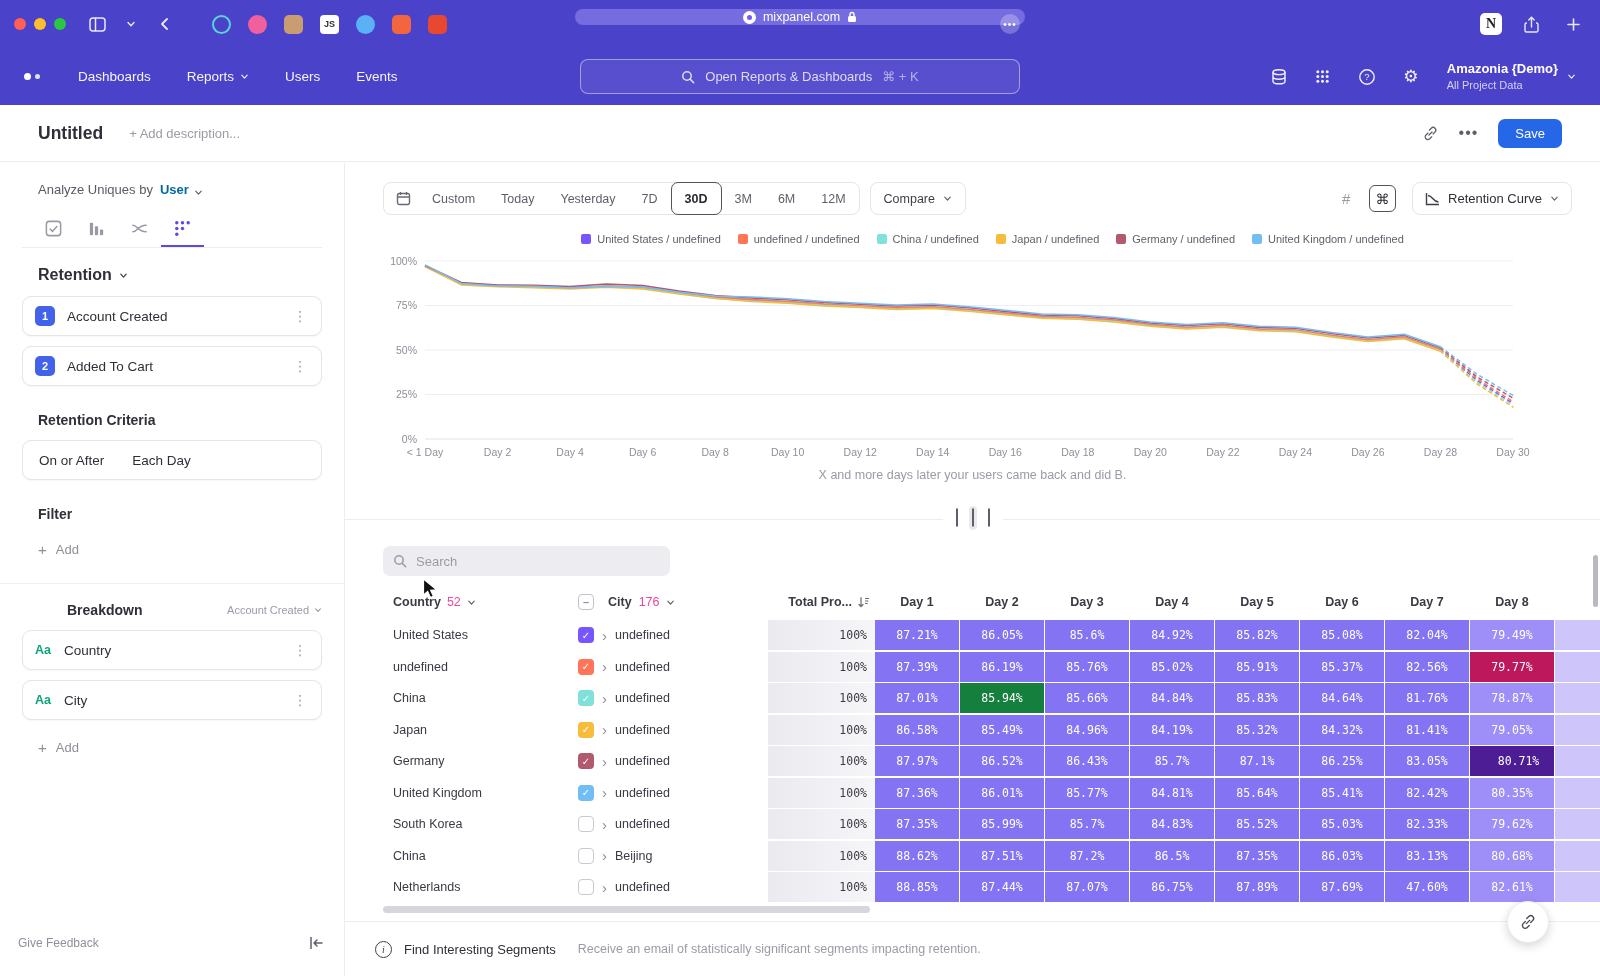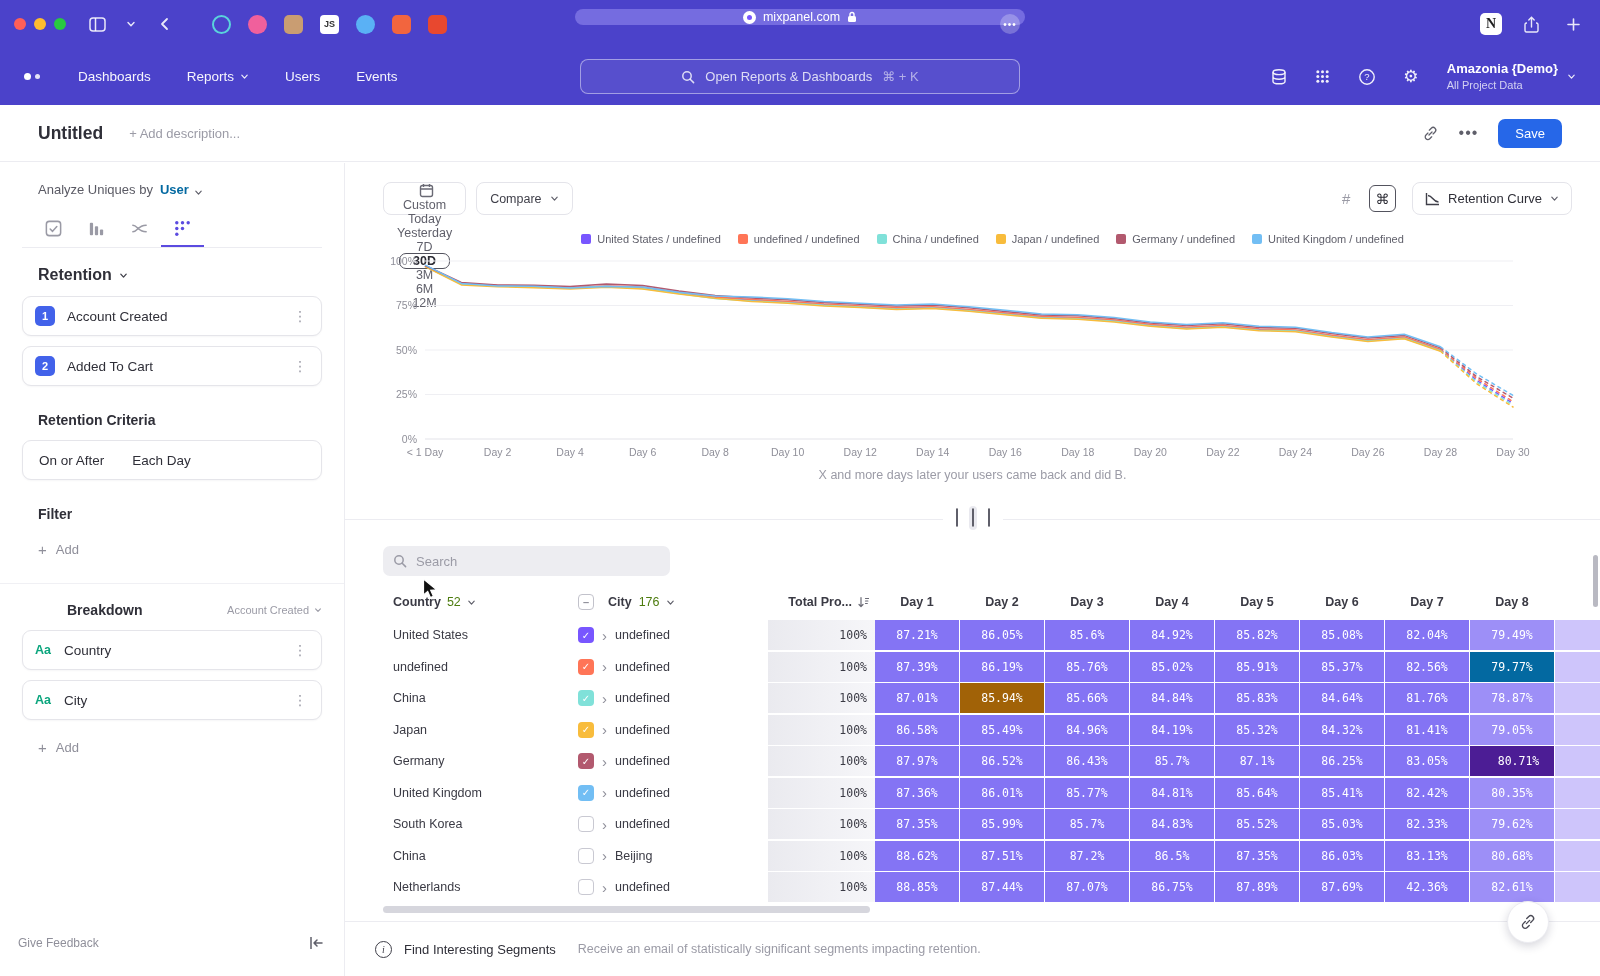--- a/index.html
+++ b/index.html
@@ -67,21 +67,21 @@
   .sb-bd-head{display:flex;align-items:center;margin:18px 0 12px 16px;}
   .sb-heading-inline{font-size:14px;font-weight:bold;color:#2f2f38;padding-left:29px;}
   .sb-bd-ctx{margin-left:auto;font-size:11px;color:#9b9ba6;display:flex;gap:5px;align-items:center;}
   .aa{color:#0ba57d;font-size:12.5px;font-weight:bold;margin-right:13px;}
   .sb-bottom{position:absolute;bottom:26px;left:18px;right:20px;display:flex;align-items:center;justify-content:space-between;color:#8f8f9a;font-size:12px;}
   .collapse-ic{color:#5f5f6a;}
 
   
   .main{position:absolute;top:163px;left:345px;width:1255px;height:813px;}
   .toolbar{position:absolute;top:19px;left:38px;right:28px;display:flex;align-items:center;}
-  .range-ctrl{display:flex;align-items:center;height:33px;border:1px solid #e4e4ea;border-radius:8px;background:#fff;flex-direction:column;}
+  .range-ctrl{display:flex;align-items:center;height:33px;border:1px solid #e4e4ea;border-radius:8px;background:#fff;}
   .range-cal{padding:0 8px 0 12px;display:flex;align-items:center;color:#6a6a75;}
   .range-item{padding:0 13px;height:100%;display:flex;align-items:center;font-size:12.5px;color:#5f5f6a;}
   .range-item.selected{border:1.5px solid #53535e;border-radius:7px;height:33px;margin:-1px 0;font-weight:bold;color:#2a2a33;background:#fff;}
   .compare-btn{margin-left:10px;height:33px;border:1px solid #e4e4ea;border-radius:8px;display:flex;align-items:center;gap:8px;padding:0 13px;font-size:12.5px;color:#3f3f49;}
   .toolbar-right{margin-left:auto;display:flex;align-items:center;gap:12px;}
   .hash-btn{color:#9a9aa5;font-size:15px;width:22px;text-align:center;}
   .cmd-btn{width:27px;height:27px;border:1.5px solid #53535e;border-radius:6px;display:flex;align-items:center;justify-content:center;font-size:14px;color:#2a2a33;background:#fff;}
   .view-dd{height:33px;border:1px solid #e4e4ea;border-radius:8px;display:flex;align-items:center;gap:8px;padding:0 12px;font-size:13px;color:#2f2f38;margin-left:4px;}
   .legend{position:absolute;top:70px;left:60px;right:20px;display:flex;justify-content:center;gap:17px;}
   .lg-item{display:flex;align-items:center;gap:6px;font-size:11px;color:#5f5f6a;}
@@ -94,21 +94,21 @@
   .vt-btn.sel{background:#e9e9ef;}
   .vt{width:24px;height:20px;border:1.4px solid #5f5f6a;border-radius:4px;position:relative;background:#fff;}
   .vt::after{content:"";position:absolute;left:3px;right:3px;border-top:1.4px solid #5f5f6a;}
   .vt.v1::after{bottom:4px;}
   .vt.v2::after{top:8px;}
   .vt.v3::after{top:4px;}
   .tsearch{position:absolute;top:383px;left:38px;width:287px;height:30px;background:#ededf1;border-radius:7px;display:flex;align-items:center;gap:9px;padding:0 10px;color:#9b9ba6;font-size:13px;}
   .thead{position:absolute;top:423px;left:38px;display:flex;align-items:center;height:32px;}
   .th{display:flex;align-items:center;font-size:12.5px;color:#3a3a44;font-weight:bold;}
   .th-country{width:185px;padding-left:10px;gap:6px;}
-  .cnt{color:#4d7c0f;font-weight:normal;}
+  .cnt{color:#ec4899;font-weight:normal;}
   .th-city{width:200px;padding-left:10px;gap:7px;}
   .cbh{width:16px;height:16px;border:1.5px solid #c2c2cb;border-radius:4px;display:flex;align-items:center;justify-content:center;color:#8f8f9a;font-size:11px;background:#fff;line-height:1;}
   .th-total{width:107px;justify-content:flex-end;gap:6px;padding-right:6px;}
   .th-day{width:84px;margin-right:1px;justify-content:center;}
   #rows{position:absolute;top:457px;left:38px;}
   .tbl-row{display:flex;align-items:center;height:30px;margin-bottom:1.5px;}
   .td{height:30px;display:flex;align-items:center;}
   .td-country{width:185px;padding-left:10px;font-size:12.5px;color:#3a3a44;}
   .td-city{width:200px;padding-left:10px;gap:8px;font-size:12.5px;color:#3a3a44;}
   .cb{width:16px;height:16px;border-radius:4px;display:flex;align-items:center;justify-content:center;color:#fff;font-size:10px;flex:none;}
@@ -559,33 +559,33 @@
           <span>undefined</span>
         </div>
         <div class="td td-total">100%</div>
         <div class="td td-day" style="background: rgb(132, 116, 244);">87.39%</div>
         <div class="td td-day" style="background: rgb(132, 116, 244);">86.19%</div>
         <div class="td td-day" style="background: rgb(132, 116, 244);">85.76%</div>
         <div class="td td-day" style="background: rgb(132, 116, 244);">85.02%</div>
         <div class="td td-day" style="background: rgb(132, 116, 244);">85.91%</div>
         <div class="td td-day" style="background: rgb(132, 116, 244);">85.37%</div>
         <div class="td td-day" style="background: rgb(132, 116, 244);">82.56%</div>
-        <div class="td td-day" style="background: #0369a1;">79.77%</div>
+        <div class="td td-day" style="background: #be185d;">79.77%</div>
         <div class="td td-sliver" style="background: rgb(206, 197, 251);"></div>
       </div>
       <div class="tbl-row">
         <div class="td td-country">China</div>
         <div class="td td-city">
           <span class="cb" style="background: rgb(128, 225, 217);">✓</span>
           <span class="chev-r">›</span>
           <span>undefined</span>
         </div>
         <div class="td td-total">100%</div>
         <div class="td td-day" style="background: rgb(132, 116, 244);">87.01%</div>
-        <div class="td td-day" style="background: #a16207;">85.94%</div>
+        <div class="td td-day" style="background: #15803d;">85.94%</div>
         <div class="td td-day" style="background: rgb(132, 116, 244);">85.66%</div>
         <div class="td td-day" style="background: rgb(132, 116, 244);">84.84%</div>
         <div class="td td-day" style="background: rgb(132, 116, 244);">85.83%</div>
         <div class="td td-day" style="background: rgb(132, 116, 244);">84.64%</div>
         <div class="td td-day" style="background: rgb(132, 116, 244);">81.76%</div>
         <div class="td td-day" style="background: rgb(157, 143, 247);">78.87%</div>
         <div class="td td-sliver" style="background: rgb(206, 197, 251);"></div>
       </div>
       <div class="tbl-row">
         <div class="td td-country">Japan</div>
@@ -684,21 +684,21 @@
           <span class="chev-r">›</span>
           <span>undefined</span>
         </div>
         <div class="td td-total">100%</div>
         <div class="td td-day" style="background: rgb(132, 116, 244);">88.85%</div>
         <div class="td td-day" style="background: rgb(132, 116, 244);">87.44%</div>
         <div class="td td-day" style="background: rgb(132, 116, 244);">87.07%</div>
         <div class="td td-day" style="background: rgb(132, 116, 244);">86.75%</div>
         <div class="td td-day" style="background: rgb(132, 116, 244);">87.89%</div>
         <div class="td td-day" style="background: rgb(132, 116, 244);">87.69%</div>
-        <div class="td td-day" style="background: rgb(132, 116, 244);">42.36%</div>
+        <div class="td td-day" style="background: rgb(132, 116, 244);">47.60%</div>
         <div class="td td-day" style="background: rgb(157, 143, 247);">82.61%</div>
         <div class="td td-sliver" style="background: rgb(206, 197, 251);"></div>
       </div>
     </div>
 
   <div class="hscroll"></div>
 
   <div class="mfooter">
     <span class="info-ic">i</span>
     <span class="mf-title">Find Interesting Segments</span>

